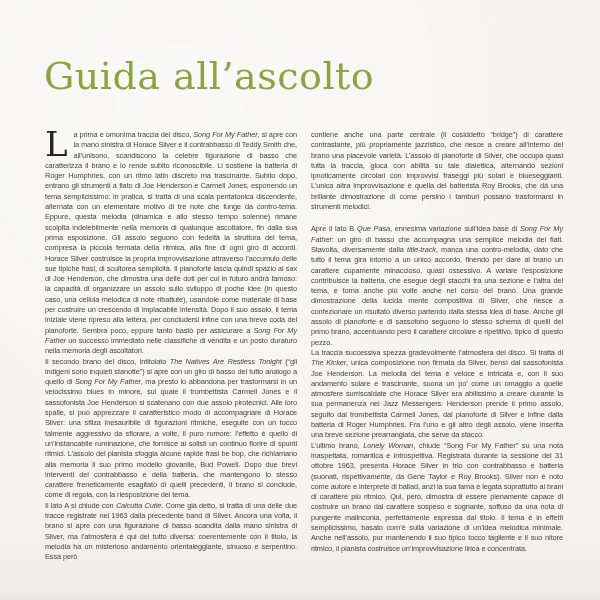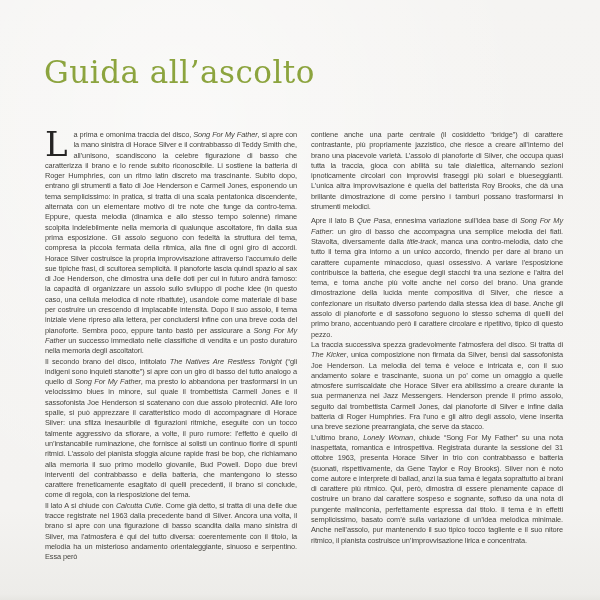--- a/index.html
+++ b/index.html
@@ -14,21 +14,21 @@
       linear-gradient(180deg, #f5f4f2 0%, #f4f3f1 85%, #edecE9 99%, #e7e6e2 100%);
     font-family: "Liberation Sans", sans-serif;
   }
   .title {
     position: absolute;
     left: 44px;
     top: 54px;
     margin: 0;
     font-family: "DejaVu Serif", serif;
     font-weight: 400;
-    font-size: 31px;
+    font-size: 38px;
     letter-spacing: 0.5px;
     color: #8ca43e;
   }
   .columns {
     position: absolute;
     left: 45px;
     top: 130px;
     width: 518px;
     display: flex;
     gap: 14px;
@@ -36,21 +36,21 @@
   .col { width: 252px; }
   .para {
     margin: 0;
     font-size: 7.4px;
     line-height: 10.3px;
     letter-spacing: -0.1px;
     text-align: justify;
     color: #45443f;
   }
   .para i { }
-  .gap-before { margin-top: 4px; }
+  .gap-before { margin-top: 12px; }
   .drop-cap {
     float: left;
     font-family: "DejaVu Serif", serif;
     font-size: 34px;
     line-height: 27px;
     padding: 1px 6px 0 0;
     color: #252423;
   }
 </style>
 </head>

